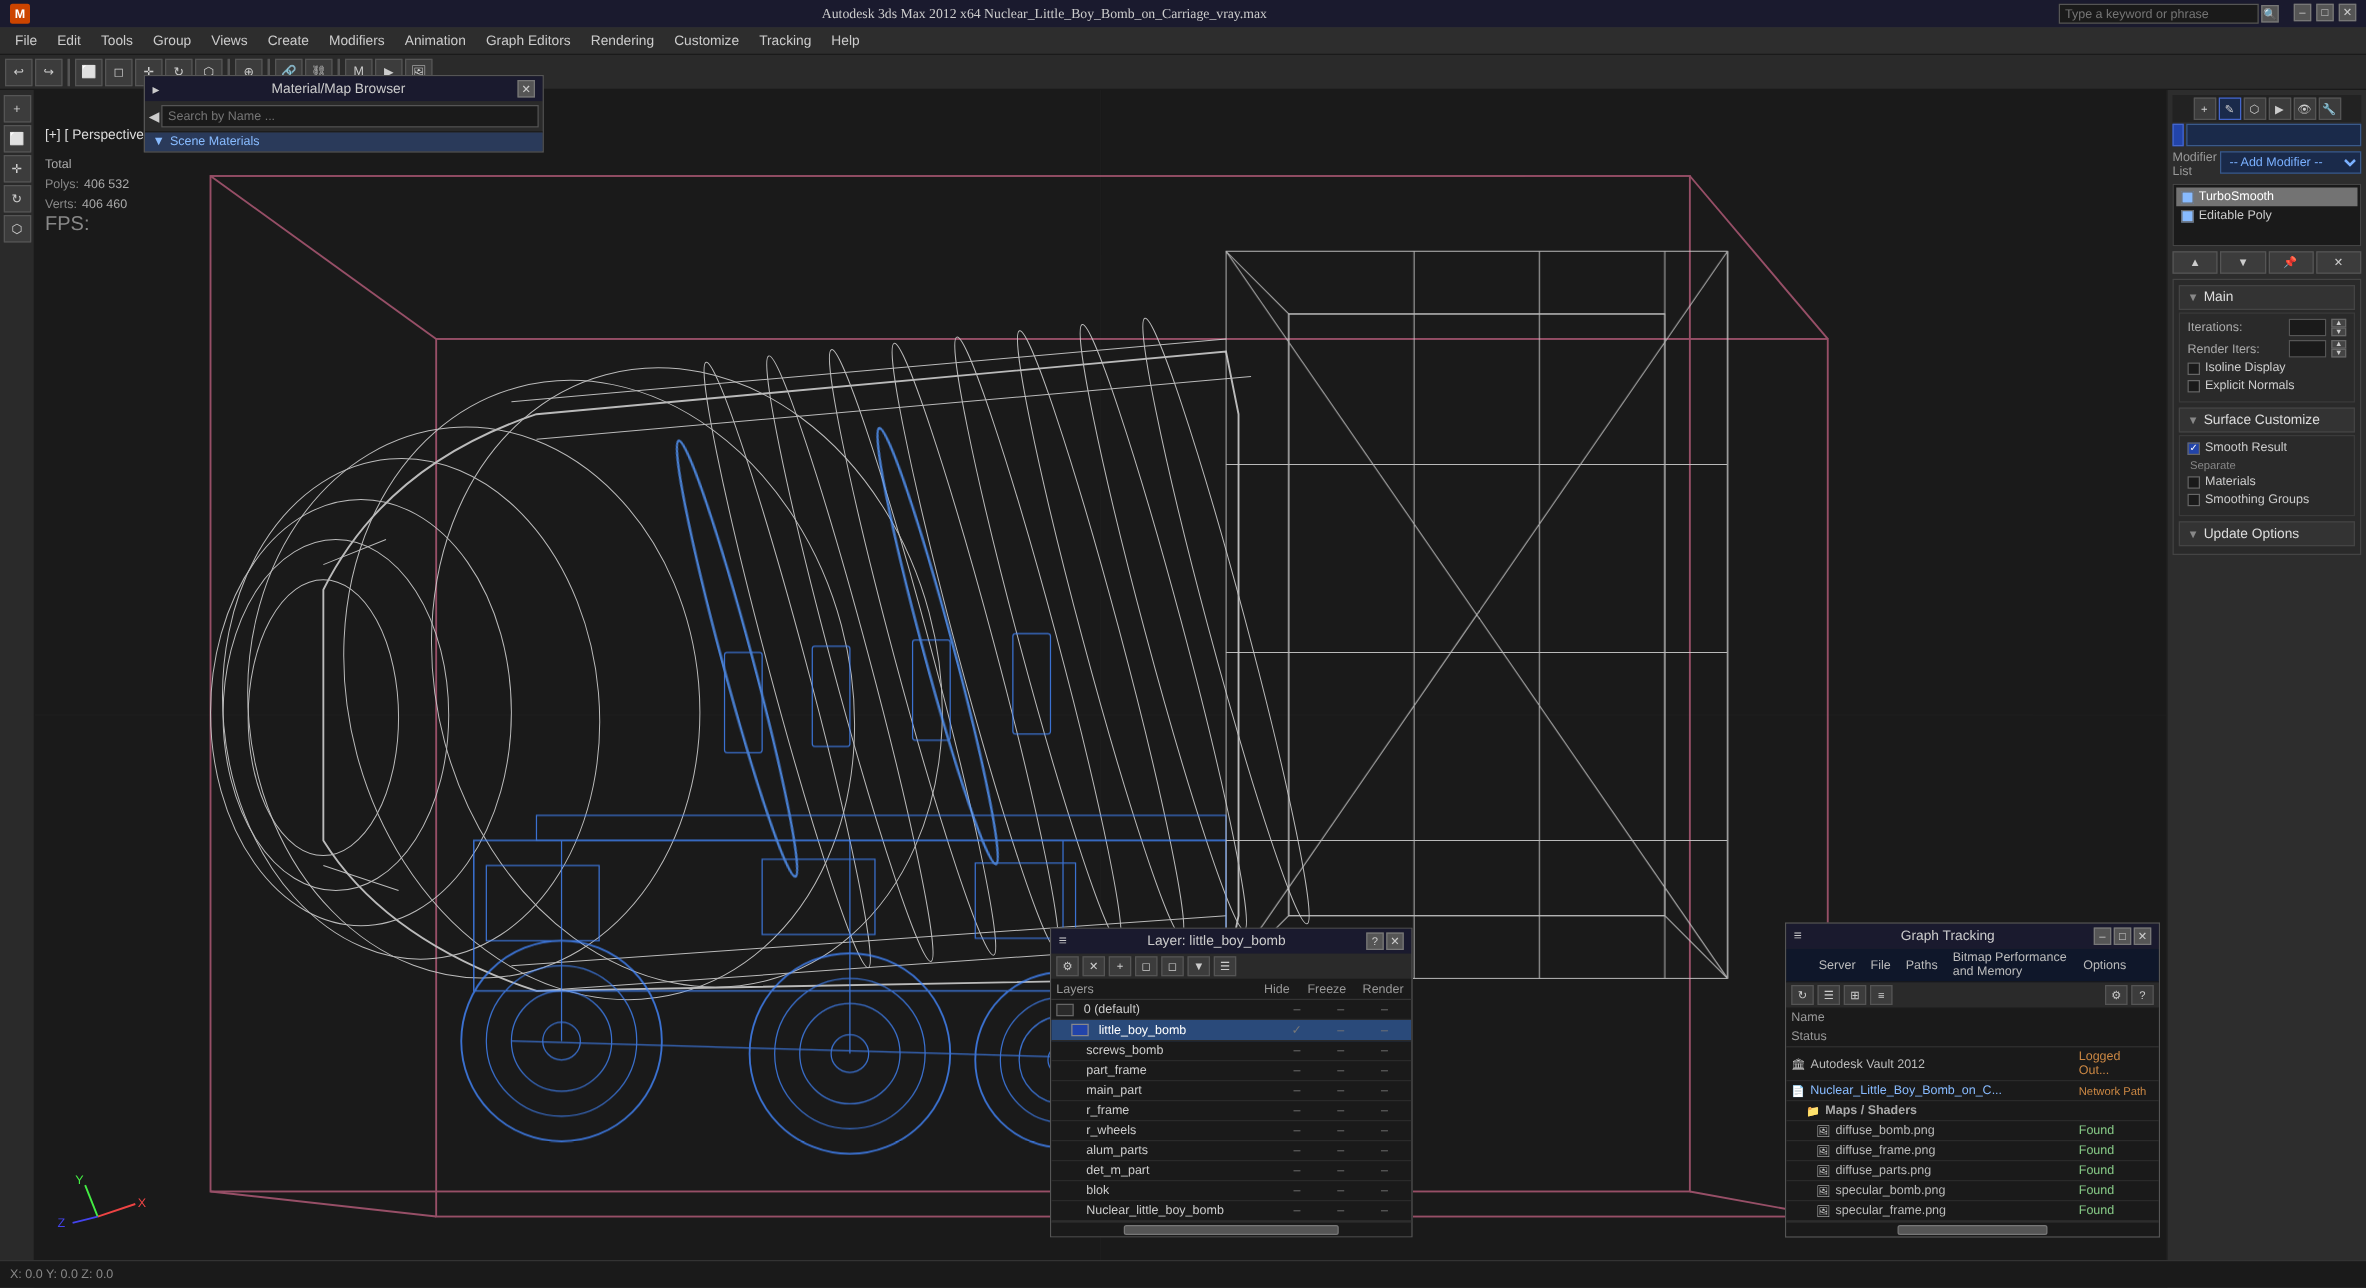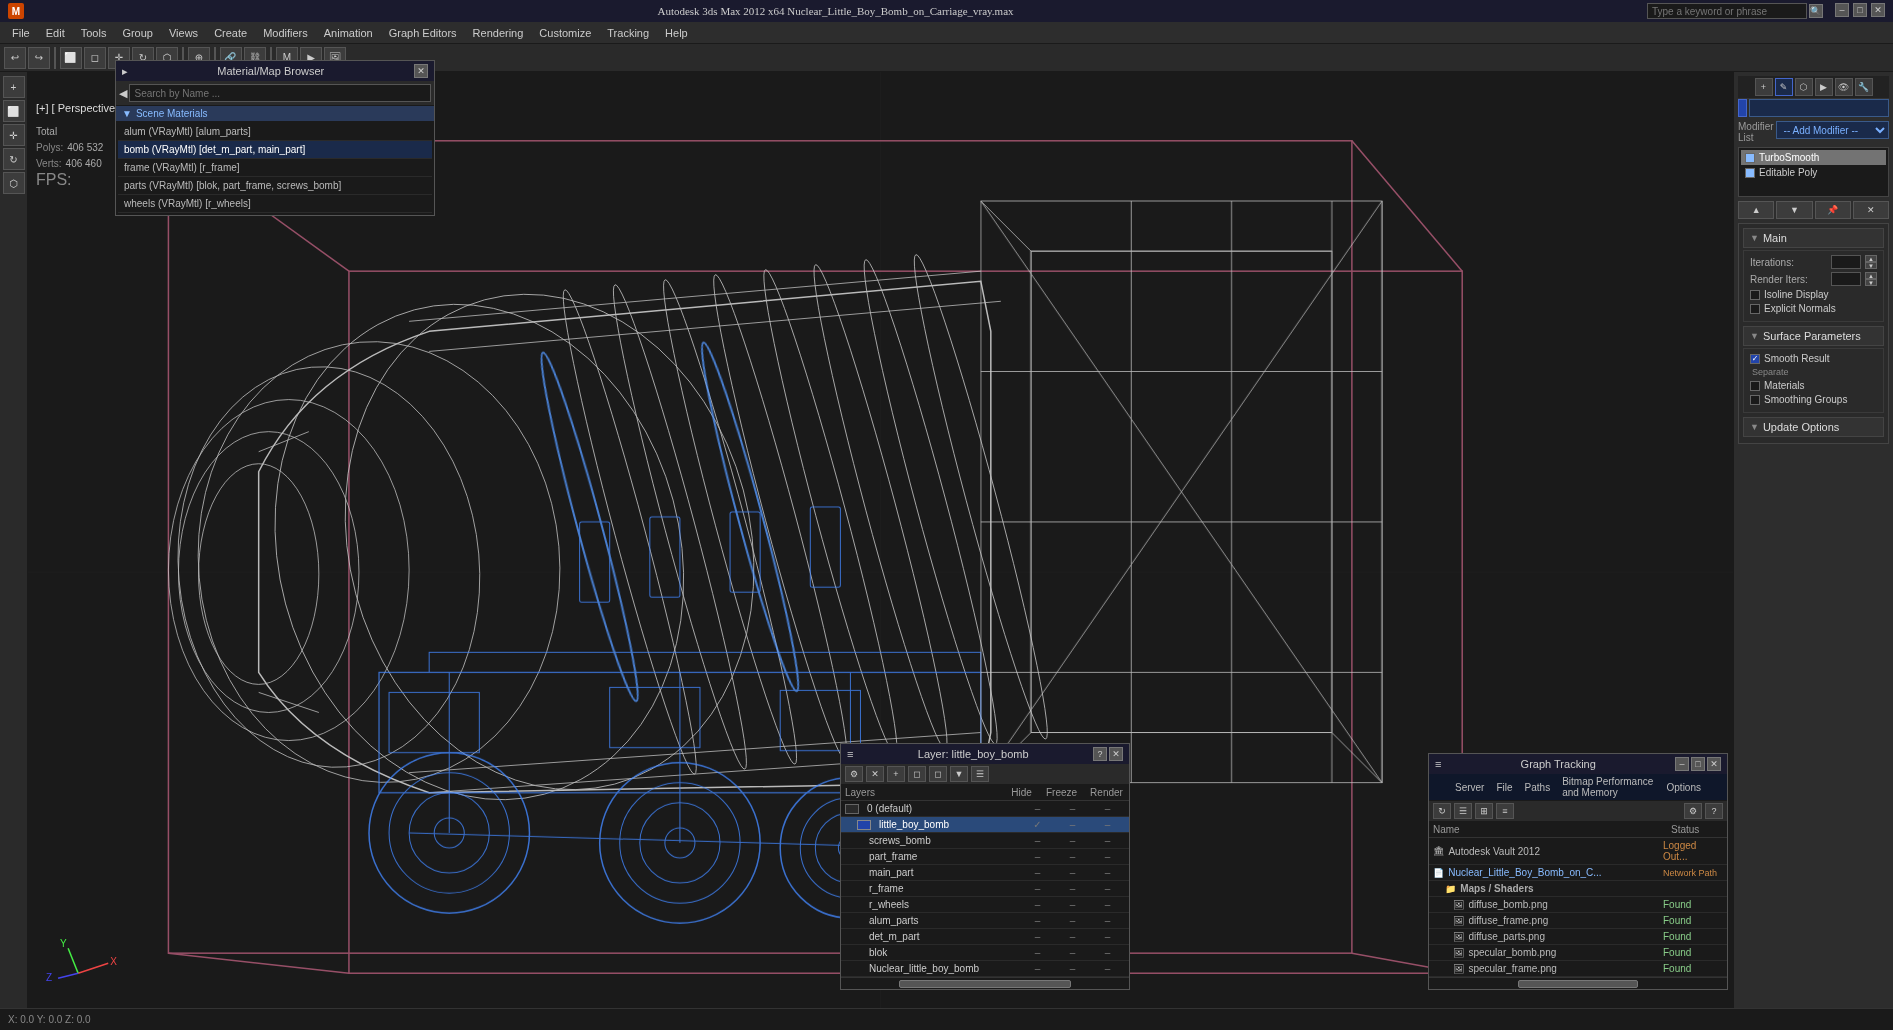--- a/index.html
+++ b/index.html
@@ -463,20 +463,21 @@
     .asset-menu-item {
       padding: 1px 6px;
       font-size: 10px;
       color: #bbb;
       cursor: pointer;
     }
     .asset-columns {
       display: flex;
       background: #1a1a1a;
       border-bottom: 1px solid #333;
+      flex-direction: column;
     }
     .asset-col {
       font-size: 10px;
       color: #999;
       padding: 2px 4px;
       flex: 1;
     }
     .asset-col-status { width: 60px; flex: none; }
     .asset-list { background: #1a1a1a; }
     .asset-row {
@@ -852,21 +853,21 @@
           <span>Isoline Display</span>
         </div>
         <div class="checkbox-row">
           <div class="checkbox"></div>
           <span>Explicit Normals</span>
         </div>
       </div>
 
       <div class="rollout-header">
         <span class="section-arrow">▼</span>
-        <span>Surface Parameters</span>
+        <span>Surface Customize</span>
       </div>
       <div class="rollout-content">
         <div class="checkbox-row">
           <div class="checkbox checked"></div>
           <span>Smooth Result</span>
         </div>
         <div class="section-divider">Separate</div>
         <div class="checkbox-row">
           <div class="checkbox"></div>
           <span>Materials</span>
@@ -893,27 +894,20 @@
     <div class="window-close">✕</div>
   </div>
   <div class="matbrowser-toolbar">
     <span>◀</span>
     <input class="matbrowser-search" type="text" placeholder="Search by Name ..." style="">
   </div>
   <div class="matbrowser-section">
     <span>▼</span>
     <span>Scene Materials</span>
   </div>
-  <div class="matbrowser-list">
-    <div class="matbrowser-item">alum (VRayMtl) [alum_parts]</div>
-    <div class="matbrowser-item selected">bomb (VRayMtl) [det_m_part, main_part]</div>
-    <div class="matbrowser-item">frame (VRayMtl) [r_frame]</div>
-    <div class="matbrowser-item">parts (VRayMtl) [blok, part_frame, screws_bomb]</div>
-    <div class="matbrowser-item">wheels (VRayMtl) [r_wheels]</div>
-  </div>
 </div>
 
 <div id="layer-panel">
   <div class="window-titlebar">
     <span>≡</span>
     <span>Layer: little_boy_bomb</span>
     <div style="display:flex;gap:2px;">
       <div class="window-close">?</div>
       <div class="window-close">✕</div>
     </div>

